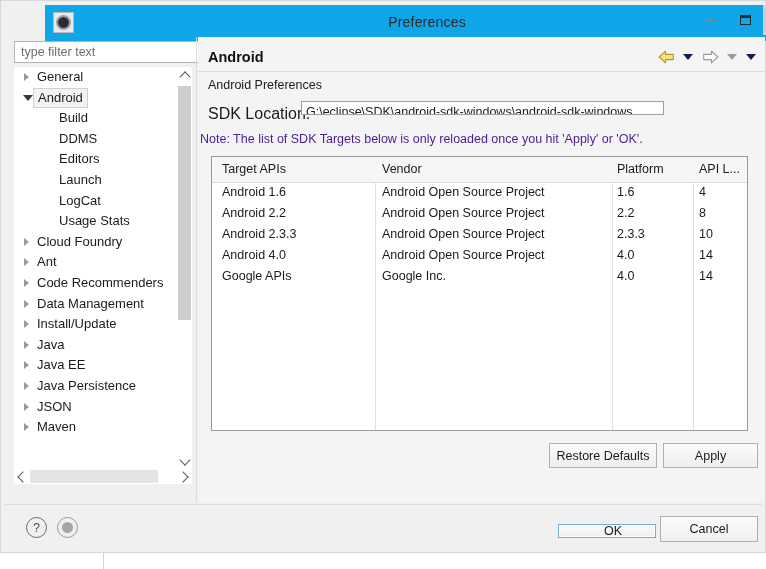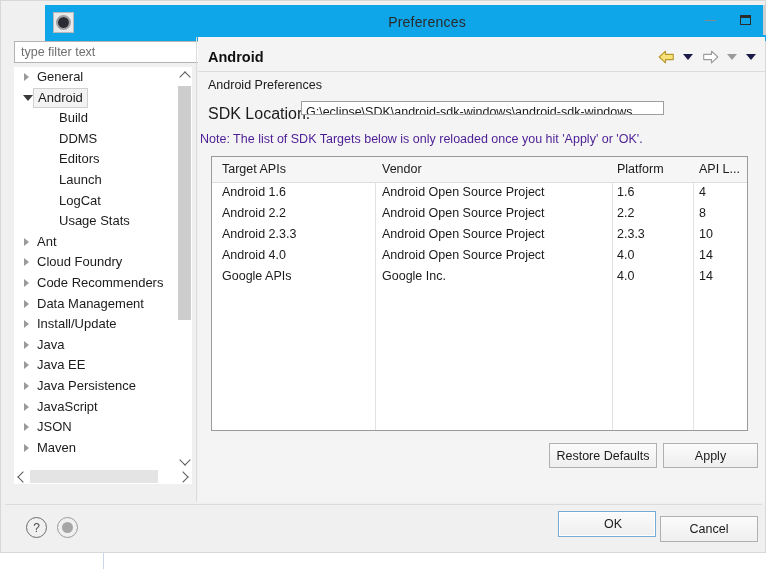--- a/index.html
+++ b/index.html
@@ -457,23 +457,23 @@
   .help-icon { left: 21px; }
   .wheel-icon { left: 52px; border-color: #9a9a9a; }
   .wheel-icon .inner {
     width: 11px; height: 11px;
     border-radius: 50%;
     background: #a6a6a6;
   }
 
   .ok-btn {
     position: absolute;
-    left: 553px; top: 6px;
+    left: 553px; top: 19px;
     width: 98px;
-    height: 26px;
+    height: 14px;
     border: 1px solid #7aa9d4;
     outline: 1px solid #ffffff;
     outline-offset: -2px;
     background: linear-gradient(#fbfbfb, #efefef);
     box-sizing: border-box;
     font-size: 12.5px;
     color: #1b1b1b;
     display: flex;
     align-items: center;
     justify-content: center;
@@ -562,28 +562,28 @@
                 <span class="lbl">Launch</span>
               </div>
               <div class="tnode child">
                 <span class="lbl">LogCat</span>
               </div>
               <div class="tnode child">
                 <span class="lbl">Usage Stats</span>
               </div>
               <div class="tnode">
                 <span class="arrow"></span>
+                <span class="lbl">Cloud Foundry</span>
+              </div>
+              <div class="tnode">
+                <span class="arrow"></span>
                 <span class="lbl">Ant</span>
               </div>
               <div class="tnode">
                 <span class="arrow"></span>
-                <span class="lbl">Cloud Foundry</span>
-              </div>
-              <div class="tnode">
-                <span class="arrow"></span>
                 <span class="lbl">Code Recommenders</span>
               </div>
               <div class="tnode">
                 <span class="arrow"></span>
                 <span class="lbl">Data Management</span>
               </div>
               <div class="tnode">
                 <span class="arrow"></span>
                 <span class="lbl">Install/Update</span>
               </div>
@@ -591,24 +591,20 @@
                 <span class="arrow"></span>
                 <span class="lbl">Java</span>
               </div>
               <div class="tnode">
                 <span class="arrow"></span>
                 <span class="lbl">Java EE</span>
               </div>
               <div class="tnode">
                 <span class="arrow"></span>
                 <span class="lbl">Java Persistence</span>
-              </div>
-              <div class="tnode">
-                <span class="arrow"></span>
-                <span class="lbl">JavaScript</span>
               </div>
               <div class="tnode">
                 <span class="arrow"></span>
                 <span class="lbl">JSON</span>
               </div>
               <div class="tnode">
                 <span class="arrow"></span>
                 <span class="lbl">Maven</span>
               </div>
             </div>

